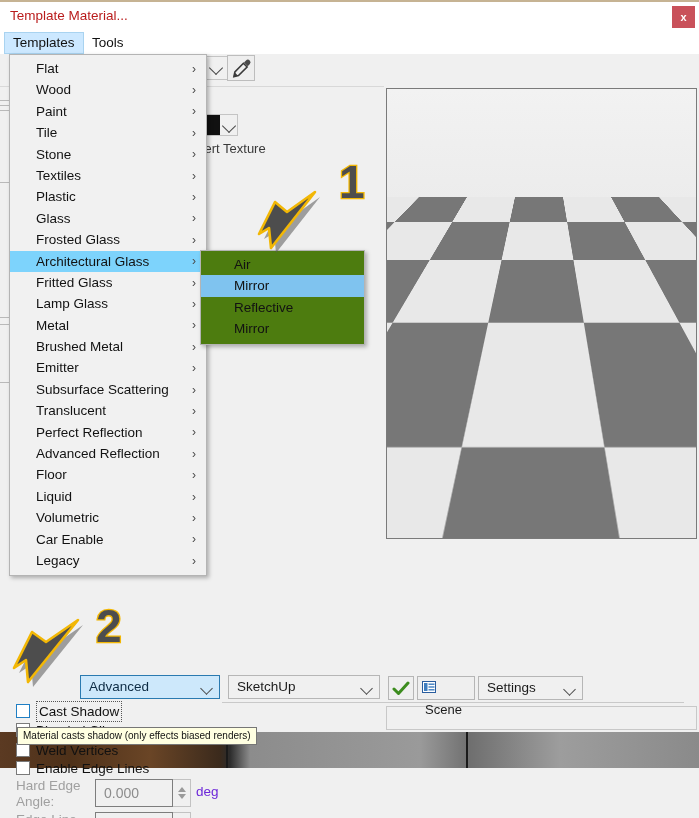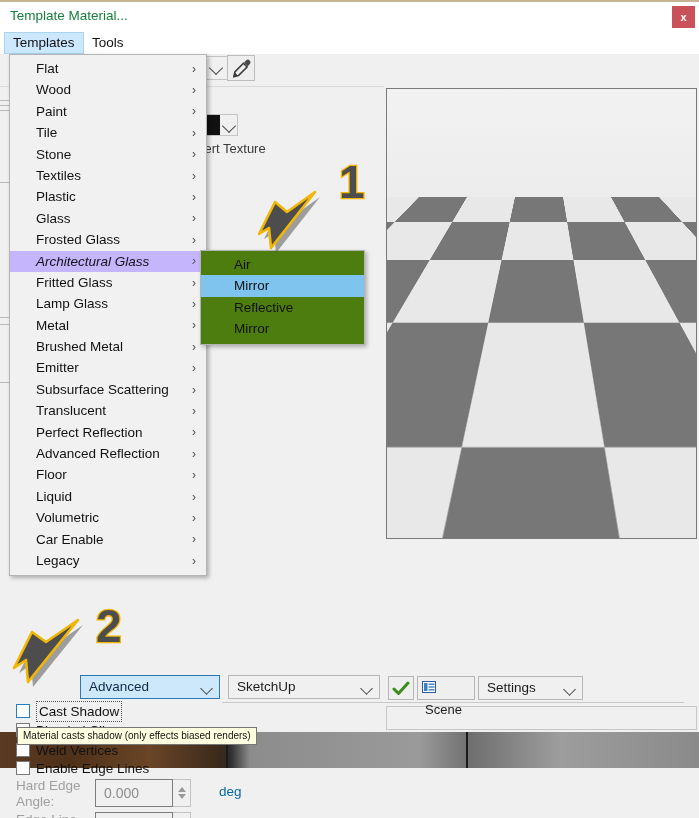--- a/index.html
+++ b/index.html
@@ -27,21 +27,21 @@
   .titlebar {
     position: absolute;
     left: 0; top: 0;
     width: 699px; height: 30px;
     background: #ffffff;
   }
   .titlebar-text {
     position: absolute;
     left: 10px; top: 6px;
     font-size: 13.5px;
-    color: #15803d;
+    color: #b91c1c;
     white-space: nowrap;
   }
   .close-btn {
     position: absolute;
     right: 4px; top: 4px;
     width: 23px; height: 22px;
     background: #c9515a;
     color: #ffffff;
     font-size: 11px;
     font-weight: bold;
@@ -169,22 +169,21 @@
     position: relative;
     height: 21.4px;
     line-height: 21.4px;
     padding-left: 26px;
     font-size: 13.5px;
     color: #121212;
     white-space: nowrap;
     cursor: default;
   }
   .menu-item.sel {
-    background: #c4b5fd;
-    font-style: italic;
+    background: #7dd3fc;
   }
   .menu-item .arrow {
     position: absolute;
     right: 10px; top: 50%;
     margin-top: -5px;
     font-size: 12px;
     color: #4a4a4a;
     line-height: 10px;
   }
 
@@ -382,22 +381,21 @@
     left: 5px;
     width: 0; height: 0;
     border-left: 4px solid transparent;
     border-right: 4px solid transparent;
   }
   .spin-btns .up { top: 7px; border-bottom: 5px solid #9a9a9a; }
   .spin-btns .dn { bottom: 7px; border-top: 5px solid #9a9a9a; }
   .unit {
     position: absolute;
     font-size: 13.5px;
-    color: #0369a1;
-    margin-left: 23px;
+    color: #6d28d9;
   }
 
   
   .tooltip {
     position: absolute;
     left: 17px; top: 725px;
     background: #ffffe1;
     border: 1px solid #767676;
     font-size: 10px;
     color: #111;

